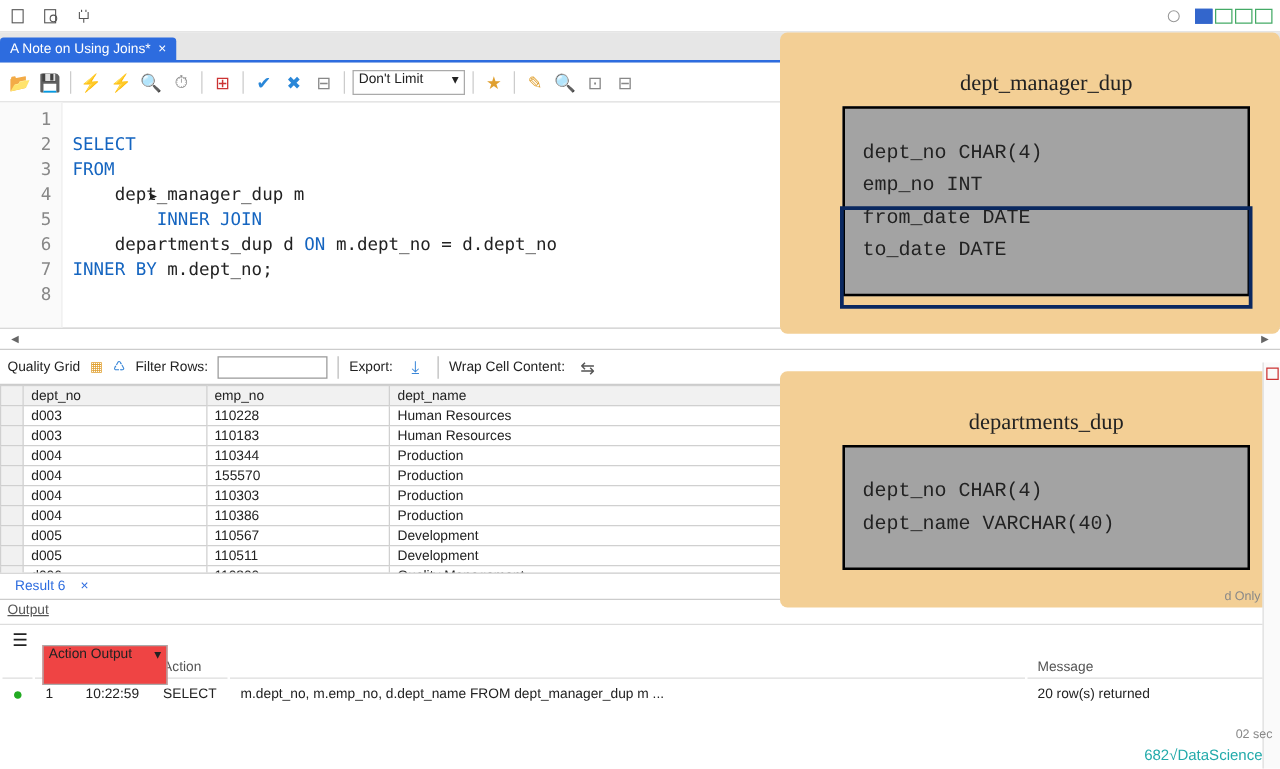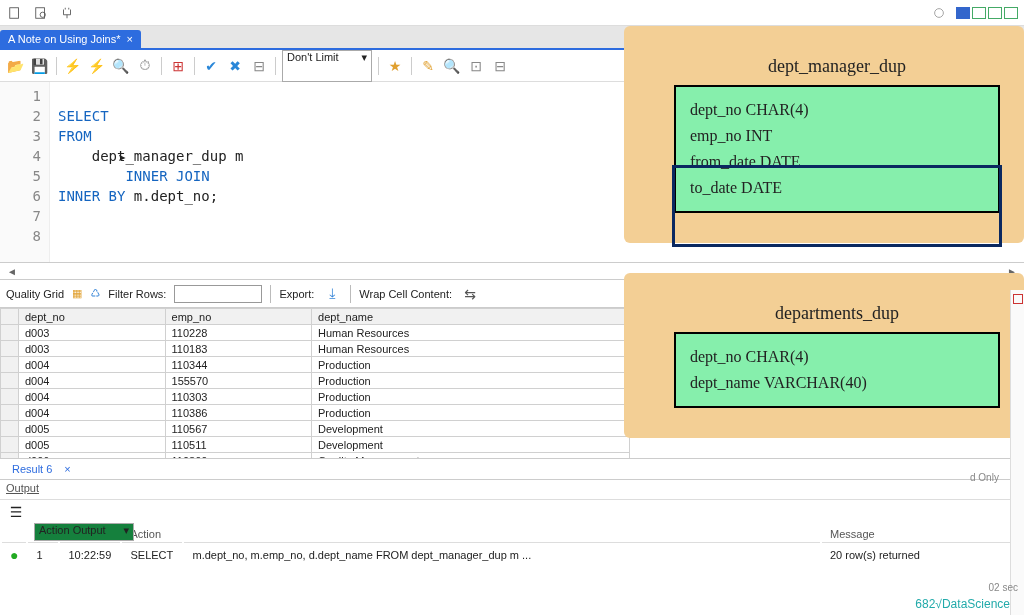--- a/index.html
+++ b/index.html
@@ -16,21 +16,21 @@
   
   
   .tabbar { height: 24px; background: #e6e6e6; display: flex; align-items: flex-end; border-bottom: 2px solid #2d6cdf; }
   .tab { background: #2d6cdf; color: #fff; font-size: 11px; padding: 3px 8px; display: flex; align-items: flex-start; gap: 6px; border-radius: 3px 3px 0 0; }
   .tab-close { cursor: pointer; }
   
   
   .editor-toolbar { height: 32px; display: flex; align-items: center; padding: 2px 6px; gap: 4px; border-bottom: 1px solid #ddd; }
   .divider { width: 1px; height: 18px; background: #ccc; margin: 0 2px; }
   .ed-icon { width: 20px; height: 20px; display: flex; align-items: center; justify-content: center; cursor: pointer; font-size: 14px; }
-  .limit-select { font-size: 11px; height: 32px; border: 1px solid #aaa; padding: 0 16px 0 4px; background: #fff; position: relative; min-width: 90px; }
+  .limit-select { font-size: 11px; height: 20px; border: 1px solid #aaa; padding: 0 16px 0 4px; background: #fff; position: relative; min-width: 90px; }
   .limit-select::after { content: "▾"; position: absolute; right: 4px; }
   
   
   .code-area { height: 180px; display: flex; font-family: Consolas, monospace; font-size: 14px; position: relative; }
   .gutter { width: 50px; text-align: right; padding: 4px 8px 4px 0; color: #888; background: #fafafa; border-right: 1px solid #eee; }
   .gutter div { height: 20px; line-height: 20px; }
   .code-lines { padding: 4px 8px; flex: 1; }
   .code-lines div { height: 20px; line-height: 20px; white-space: pre; }
   .kw { color: #1565c0; }
   .cursor-arrow { position: absolute; top: 68px; left: 118px; font-size: 14px; pointer-events: none; }
@@ -49,39 +49,39 @@
   .grid th, .grid td { border: 1px solid #d0d0d0; padding: 1px 6px; text-align: left; height: 16px; }
   .grid th { background: #f1f1f1; font-weight: normal; }
   .grid-wrap { height: 150px; overflow: hidden; position: relative; }
   .rowhdr { width: 18px; background: #f1f1f1; }
   
   .result-tab { height: 22px; display: flex; align-items: center; font-size: 11px; padding: 0 6px; border-top: 1px solid #ccc; border-bottom: 1px solid #ccc; color: #2d6cdf; }
   .result-tab span { padding: 2px 6px; }
   
   .output-hdr { height: 20px; padding: 2px 6px; font-size: 11px; color: #555; border-bottom: 1px solid #ddd; text-decoration: underline; }
   .action-bar { height: 24px; display: flex; align-items: center; gap: 8px; padding: 0 6px; font-size: 11px; }
-  .action-select { border: 1px solid #aaa; padding: 0 20px 0 4px; height: 18px; background: #15803d; position: relative; min-width: 100px; margin-top: 40px; }
+  .action-select { border: 1px solid #aaa; padding: 0 20px 0 4px; height: 32px; background: #ef4444; position: relative; min-width: 100px; margin-top: 40px; }
   .action-select::after { content: "▾"; position: absolute; right: 4px; }
   
   .log-table { font-size: 11px; width: 100%; }
   .log-table th { text-align: left; font-weight: normal; color: #555; padding: 2px 8px; border-bottom: 1px solid #ddd; }
   .log-table td { padding: 2px 8px; }
   .status-ok { color: #2a2; font-size: 14px; }
   
   
   .overlay { position: absolute; right: 0; top: 26px; width: 400px; pointer-events: none; }
   .panel { background: #f3cf95; border-radius: 6px; padding: 30px 24px 30px 50px; margin-bottom: 30px; }
   .schema-title { font-family: "Comic Sans MS", cursive; font-size: 18px; text-align: center; margin-bottom: 8px; }
-  .schema-box { background: #86efac; border: 2px solid #000; padding: 10px 14px; font-family: Liberation Serif, serif; font-size: 16px; position: relative; }
+  .schema-box { background: #a3a3a3; border: 2px solid #000; padding: 22px 14px; font-family: Liberation Mono, monospace; font-size: 16px; position: relative; }
   .schema-box div { padding: 4px 0; }
   .highlight-border { border: 3px solid #0a2860; position: absolute; left: -4px; right: -4px; pointer-events: none; }
   
   .side-strip { position: absolute; right: 0; top: 290px; bottom: 0; width: 14px; background: #fafafa; border-left: 1px solid #ddd; }
   .side-sq { width: 10px; height: 10px; border: 1px solid #c33; margin: 4px auto; }
-  .side-txt { position: absolute; right: 0; top: 470px; font-size: 10px; color: #888; width: 60px; text-align: left; padding: 2px 6px; }
+  .side-txt { position: absolute; right: 0; top: 470px; font-size: 10px; color: #888; width: 60px; text-align: center; padding: 2px 6px; }
   .side-txt2 { position: absolute; right: 0; top: 580px; font-size: 10px; color: #888; width: 60px; text-align: right; padding: 2px 6px; }
   
   .brand { position: absolute; right: 14px; bottom: 4px; font-size: 12px; color: #2aa; }
 </style>
 </head>
 <body>
 
 <div class="top-toolbar">
   <div class="icon-btn">
       <svg viewBox="0 0 16 16">
@@ -155,20 +155,21 @@
       <div>6</div>
       <div>7</div>
       <div>8</div>
     </div>
   <div class="code-lines" id="codelines">
       <div></div>
       <div><span class="kw">SELECT</span></div>
       <div><span class="kw">FROM</span></div>
       <div>    dept_manager_dup m</div>
       <div>        <span class="kw">INNER JOIN</span></div>
+      <div>    departments_dup d <span class="kw">ON</span> m.dept_no = d.dept_no</div>
       <div><span class="kw">INNER BY</span> m.dept_no;</div>
     </div>
   <div class="cursor-arrow">➤</div>
 </div>
 
 <div class="hscroll">
   <span class="hscroll-arrow">◄</span>
   <div class="hscroll-track"></div>
   <span class="hscroll-arrow">►</span>
 </div>

